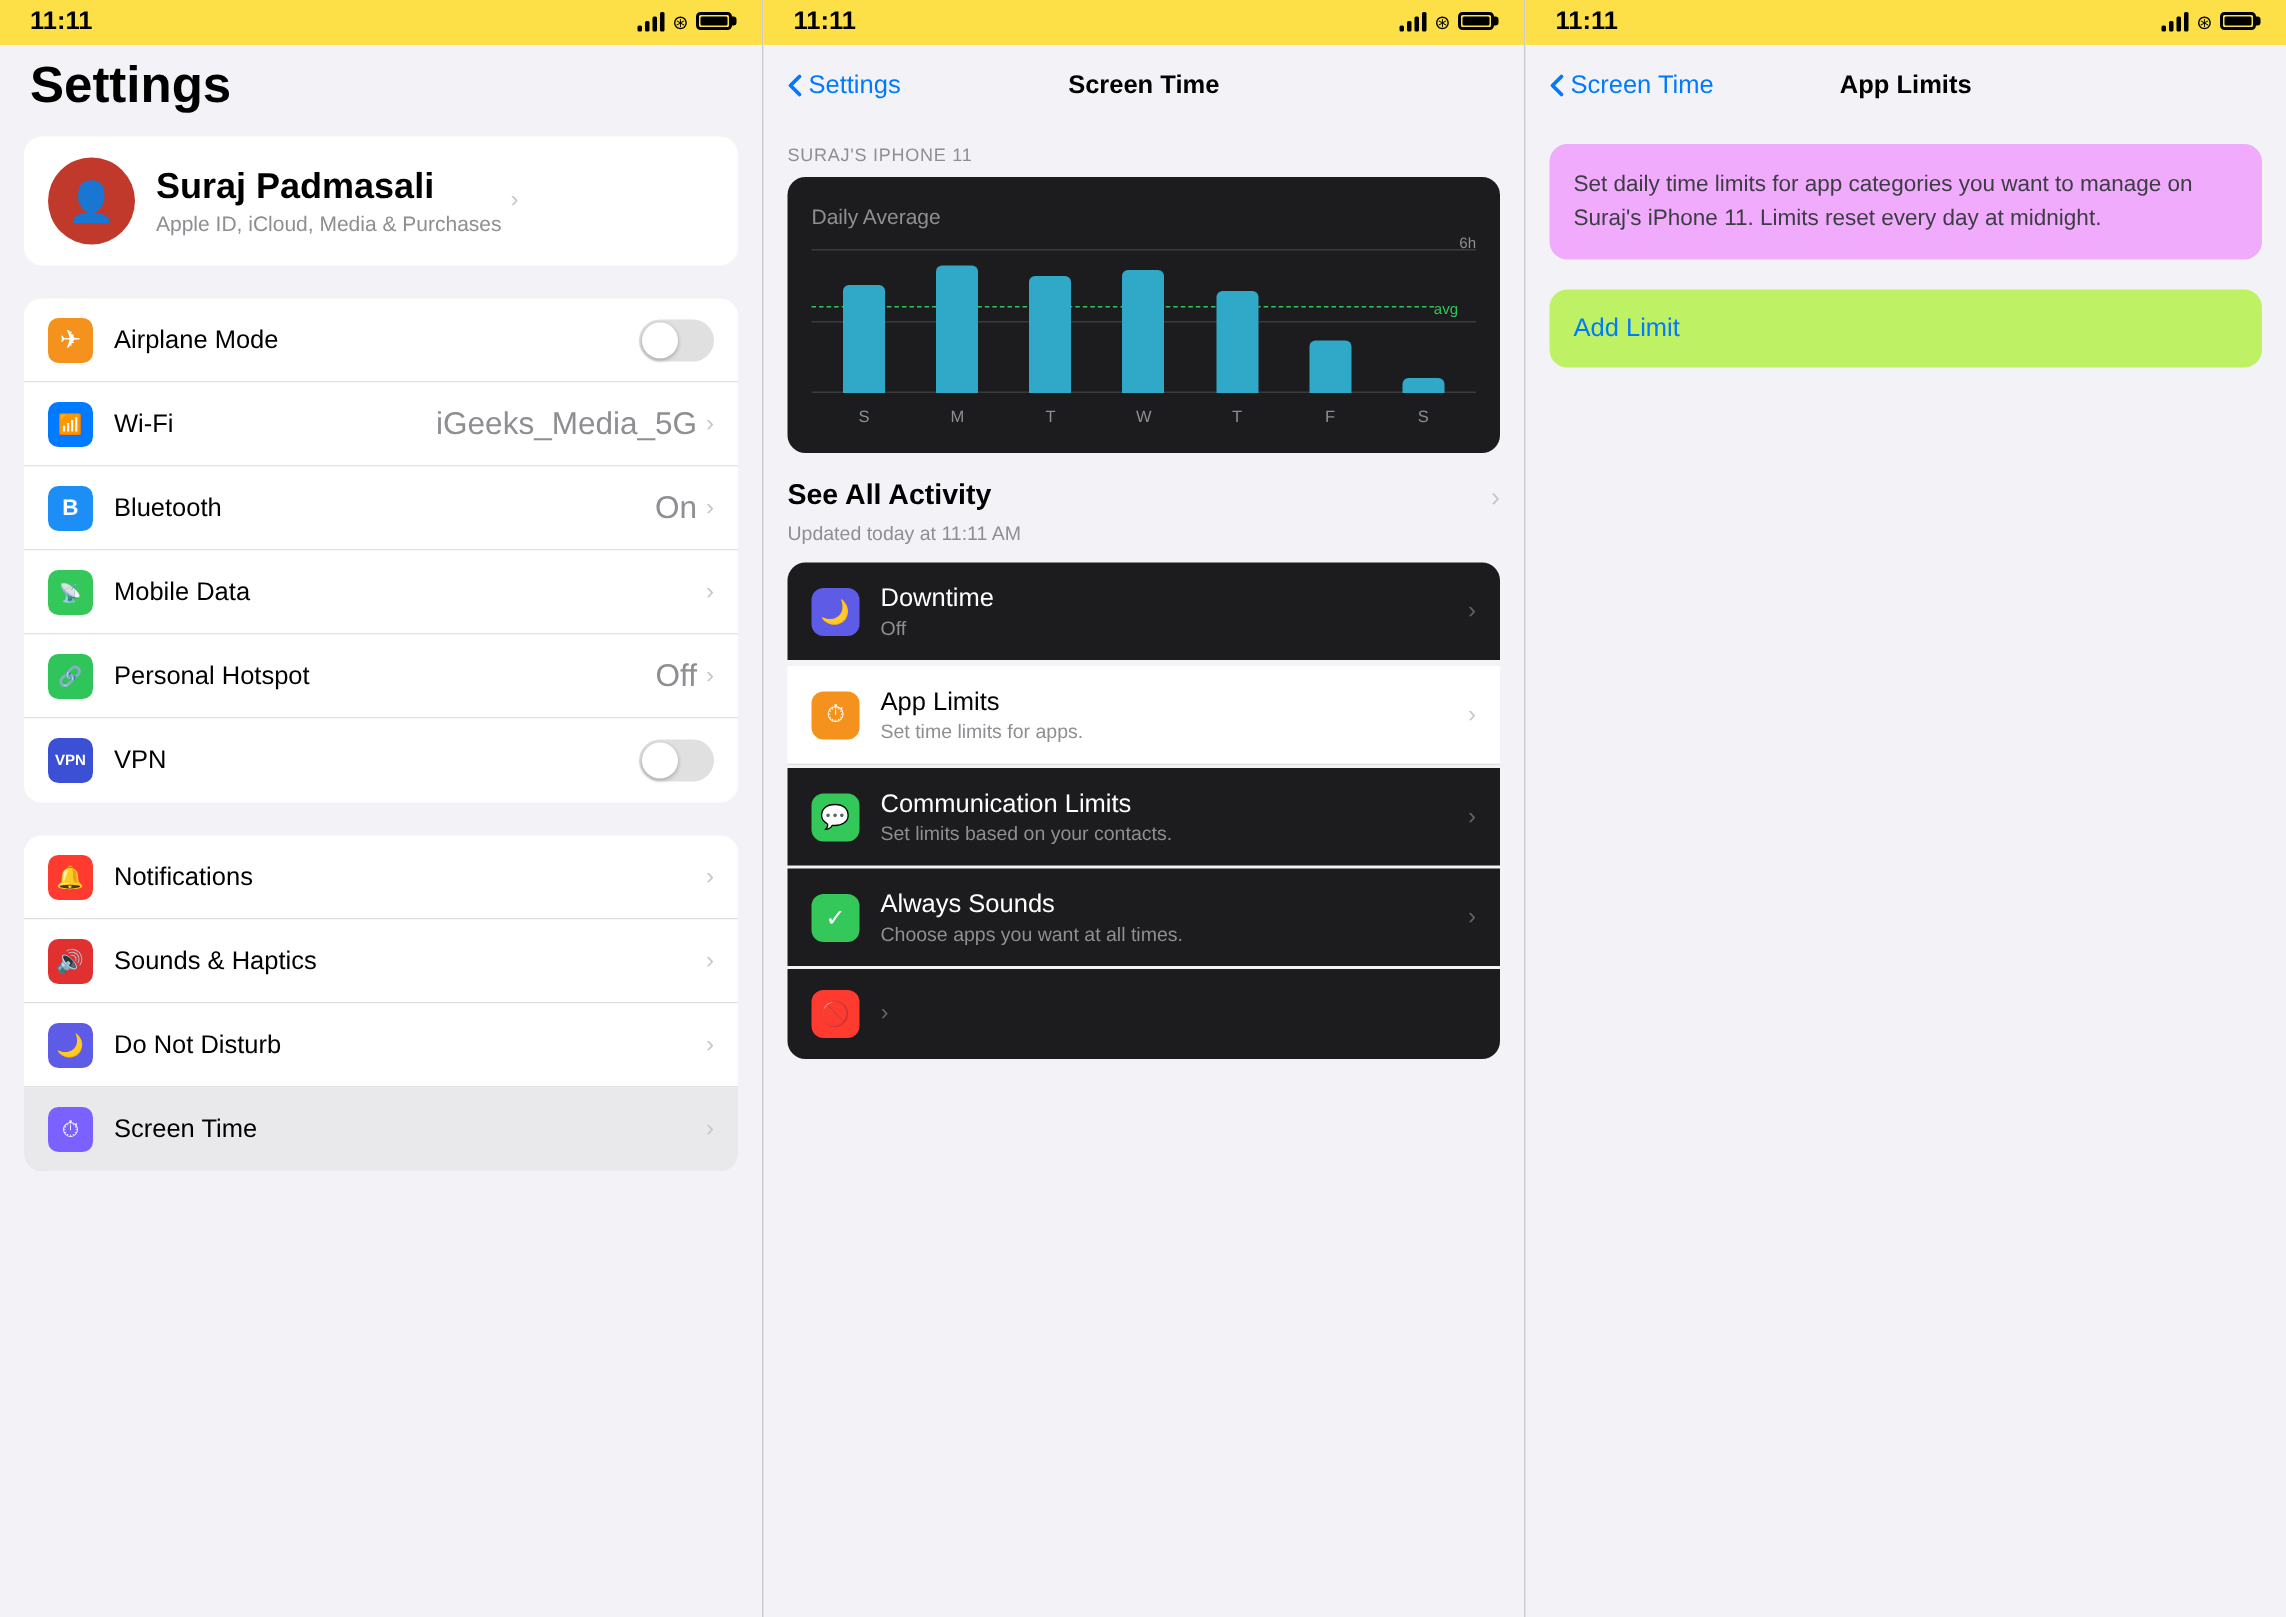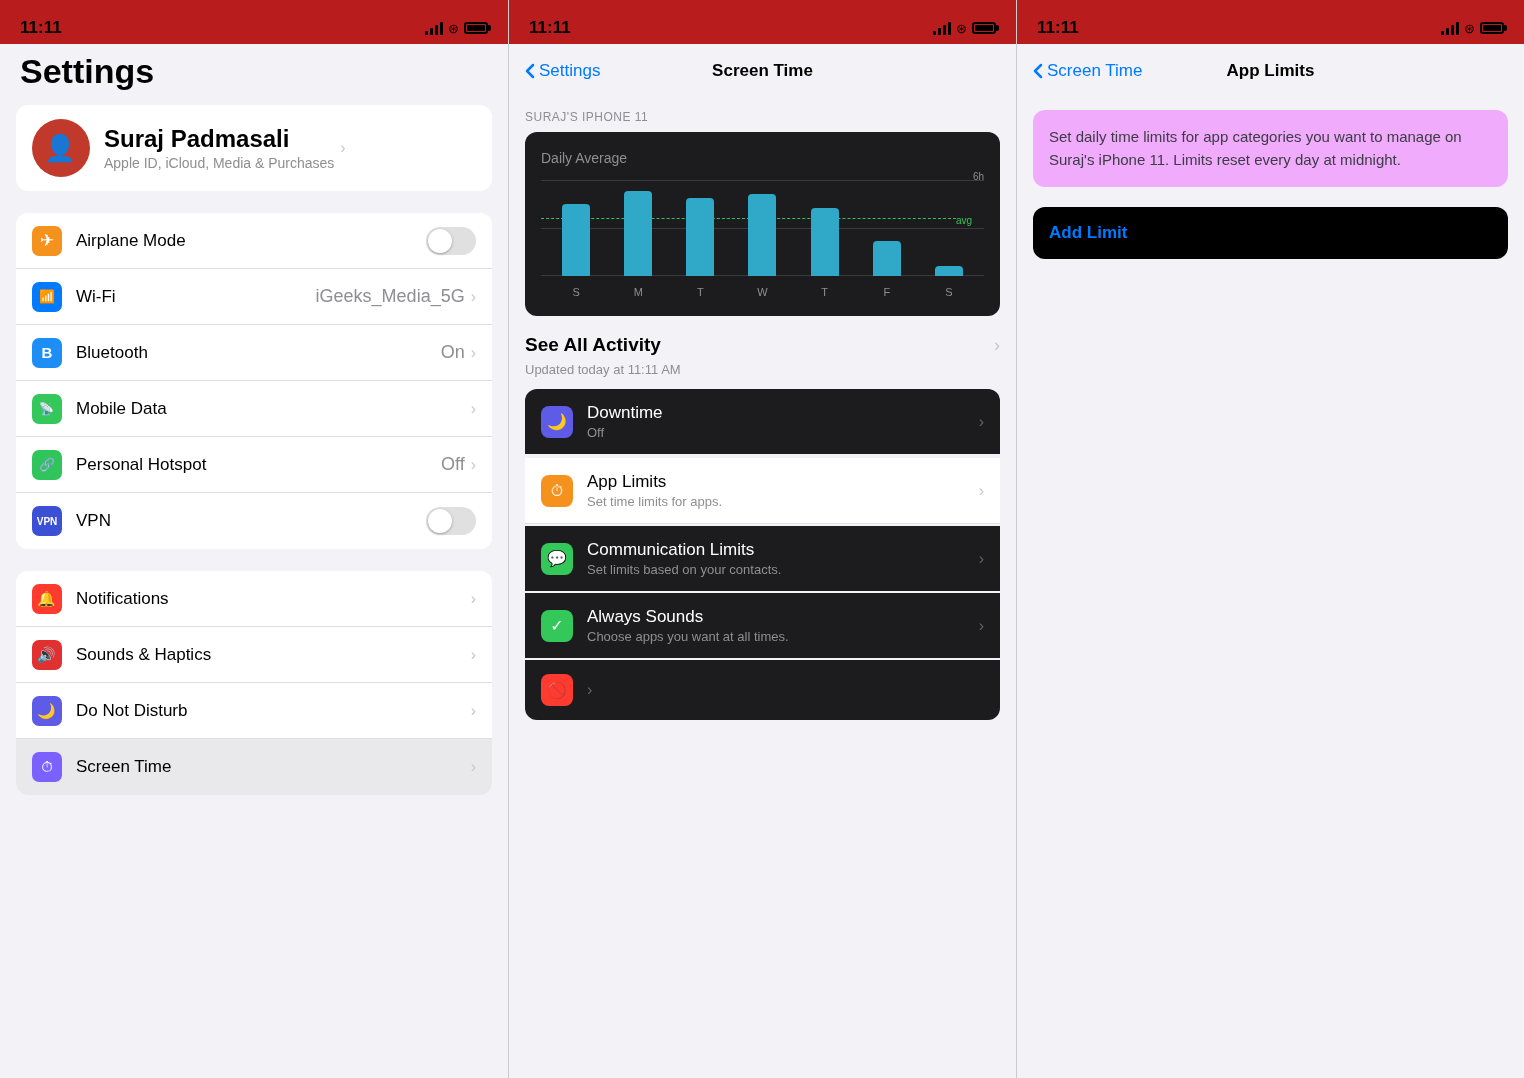--- a/index.html
+++ b/index.html
@@ -19,22 +19,22 @@
       background: #f2f2f7;
       display: flex;
       flex-direction: column;
       overflow: hidden;
     }
 
     .status-bar {
       display: flex;
       justify-content: space-between;
       align-items: center;
-      padding: 18px 20px 6px;
-      background: #b91c1c;
+      padding: 4px 20px 6px;
+      background: #fde047;
     }
     .status-bar .time {
       font-size: 17px;
       font-weight: 600;
       color: #000;
     }
     .status-icons {
       display: flex;
       align-items: center;
       gap: 5px;
@@ -116,21 +116,21 @@
     .icon-blue2 { background: #1c8ef5; }
     .icon-green { background: #34c759; }
     .icon-green2 { background: #30c55b; }
     .icon-vpn { background: #3c50d6; }
     .icon-red { background: #ff3b30; }
     .icon-red2 { background: #e03030; }
     .icon-purple { background: #5e5ce6; }
 
     .row-text { flex: 1; }
     .row-label { font-size: 17px; color: #000; }
-    .row-value { font-size: 18px; color: #8e8e93; }
+    .row-value { font-size: 21px; color: #8e8e93; }
     .row-chevron { color: #c7c7cc; font-size: 16px; margin-left: 6px; }
 
     
     .profile-row {
       display: flex;
       align-items: center;
       padding: 14px 16px;
       background: #fff;
       border-radius: 12px;
       margin: 0 16px 22px;
@@ -358,26 +358,25 @@
 
     .info-box {
       background: #f0abfc;
       margin: 16px 16px 0;
       border-radius: 12px;
       padding: 16px;
     }
     .info-text { font-size: 15px; color: #3c3c43; line-height: 1.5; }
 
     .add-limit-row {
-      background: #000000;
+      background: #bef264;
       margin: 20px 16px 0;
       border-radius: 12px;
       padding: 16px;
       cursor: pointer;
-      font-weight: bold;
     }
     .add-limit-label { font-size: 17px; color: #007aff; }
   </style>
 </head>
 <body>
 
 <div class="panel1">
   <div class="status-bar">
     <span class="time">11:11</span>
     <div class="status-icons">

